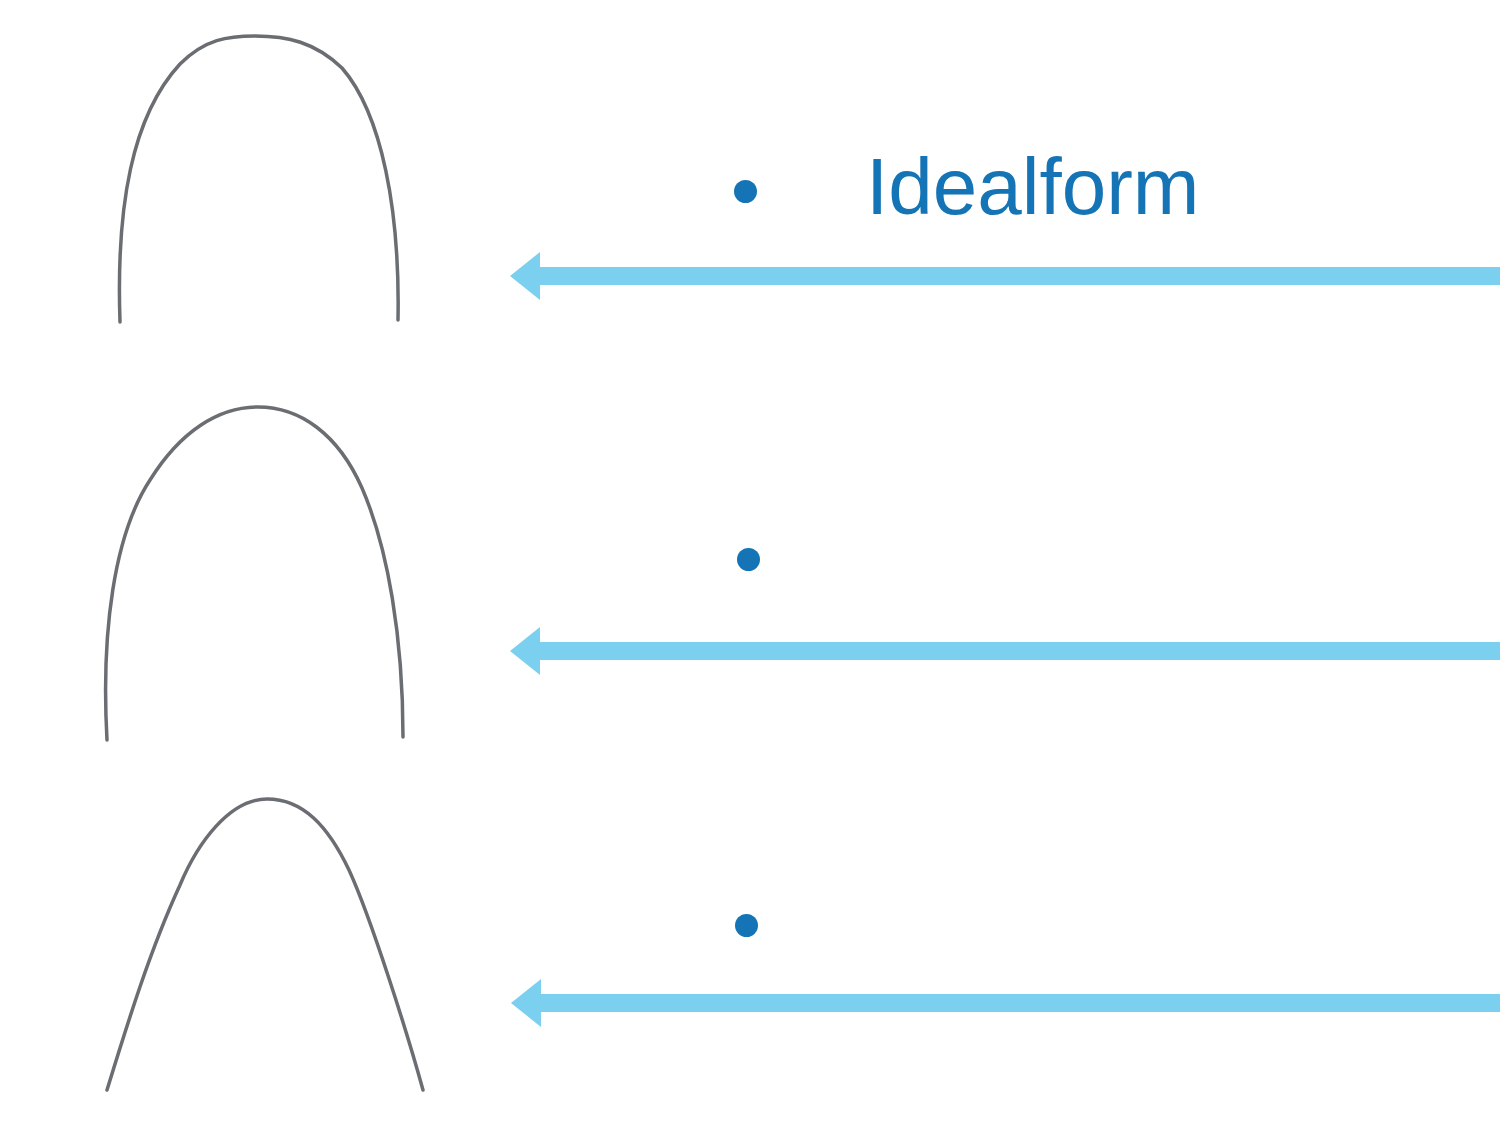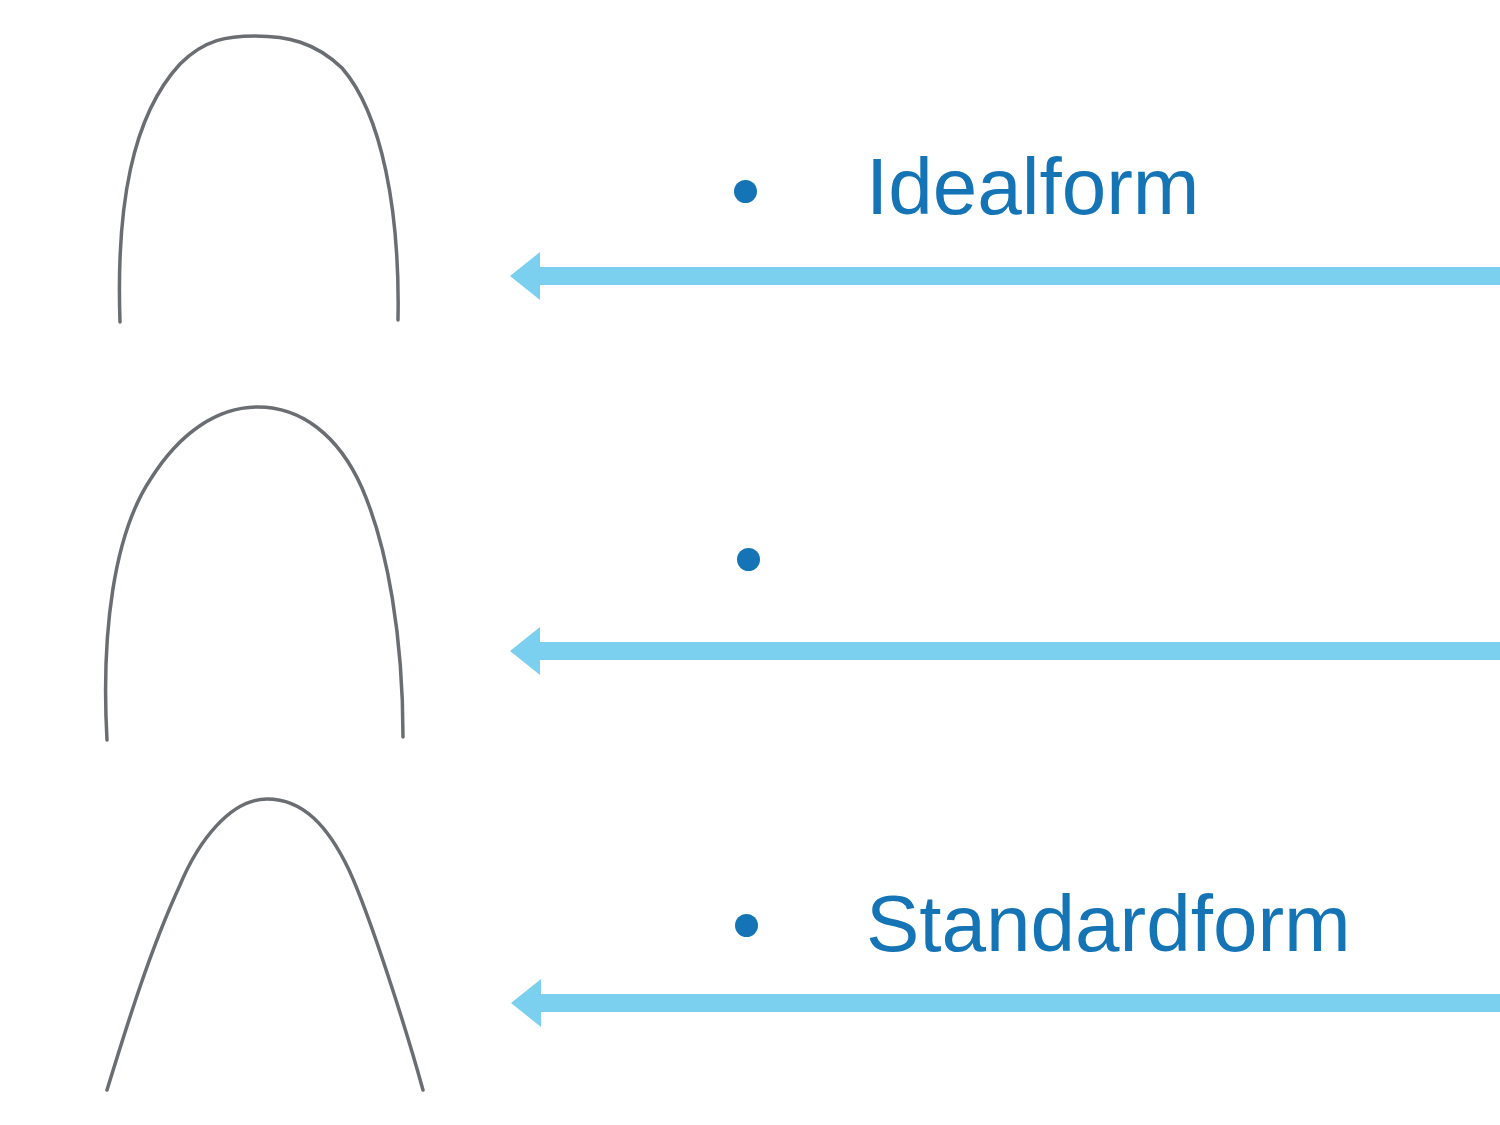--- a/index.html
+++ b/index.html
@@ -86,18 +86,17 @@
   </svg>
   <div class="bullet b2"></div>
   <svg class="arrow a2" viewBox="0 0 990 52" preserveAspectRatio="none">
     <polygon points="0,26 30,2 30,17 990,17 990,35 30,35 30,50"></polygon>
   </svg>
 
   <svg class="arch arch-3" viewBox="0 0 340 305">
     <path d="M 12 300 C 32 235, 55 160, 85 95 C 103 52, 135 9, 172 9 C 208 9, 233 36, 254 80 C 276 128, 312 242, 328 300"></path>
   </svg>
   <div class="bullet b3"></div>
-  <div class="label l3">Standardform</div>
   <svg class="arrow a3" viewBox="0 0 990 52" preserveAspectRatio="none">
     <polygon points="0,26 30,2 30,17 990,17 990,35 30,35 30,50"></polygon>
   </svg>
 
 </div>
 
 </body></html>

